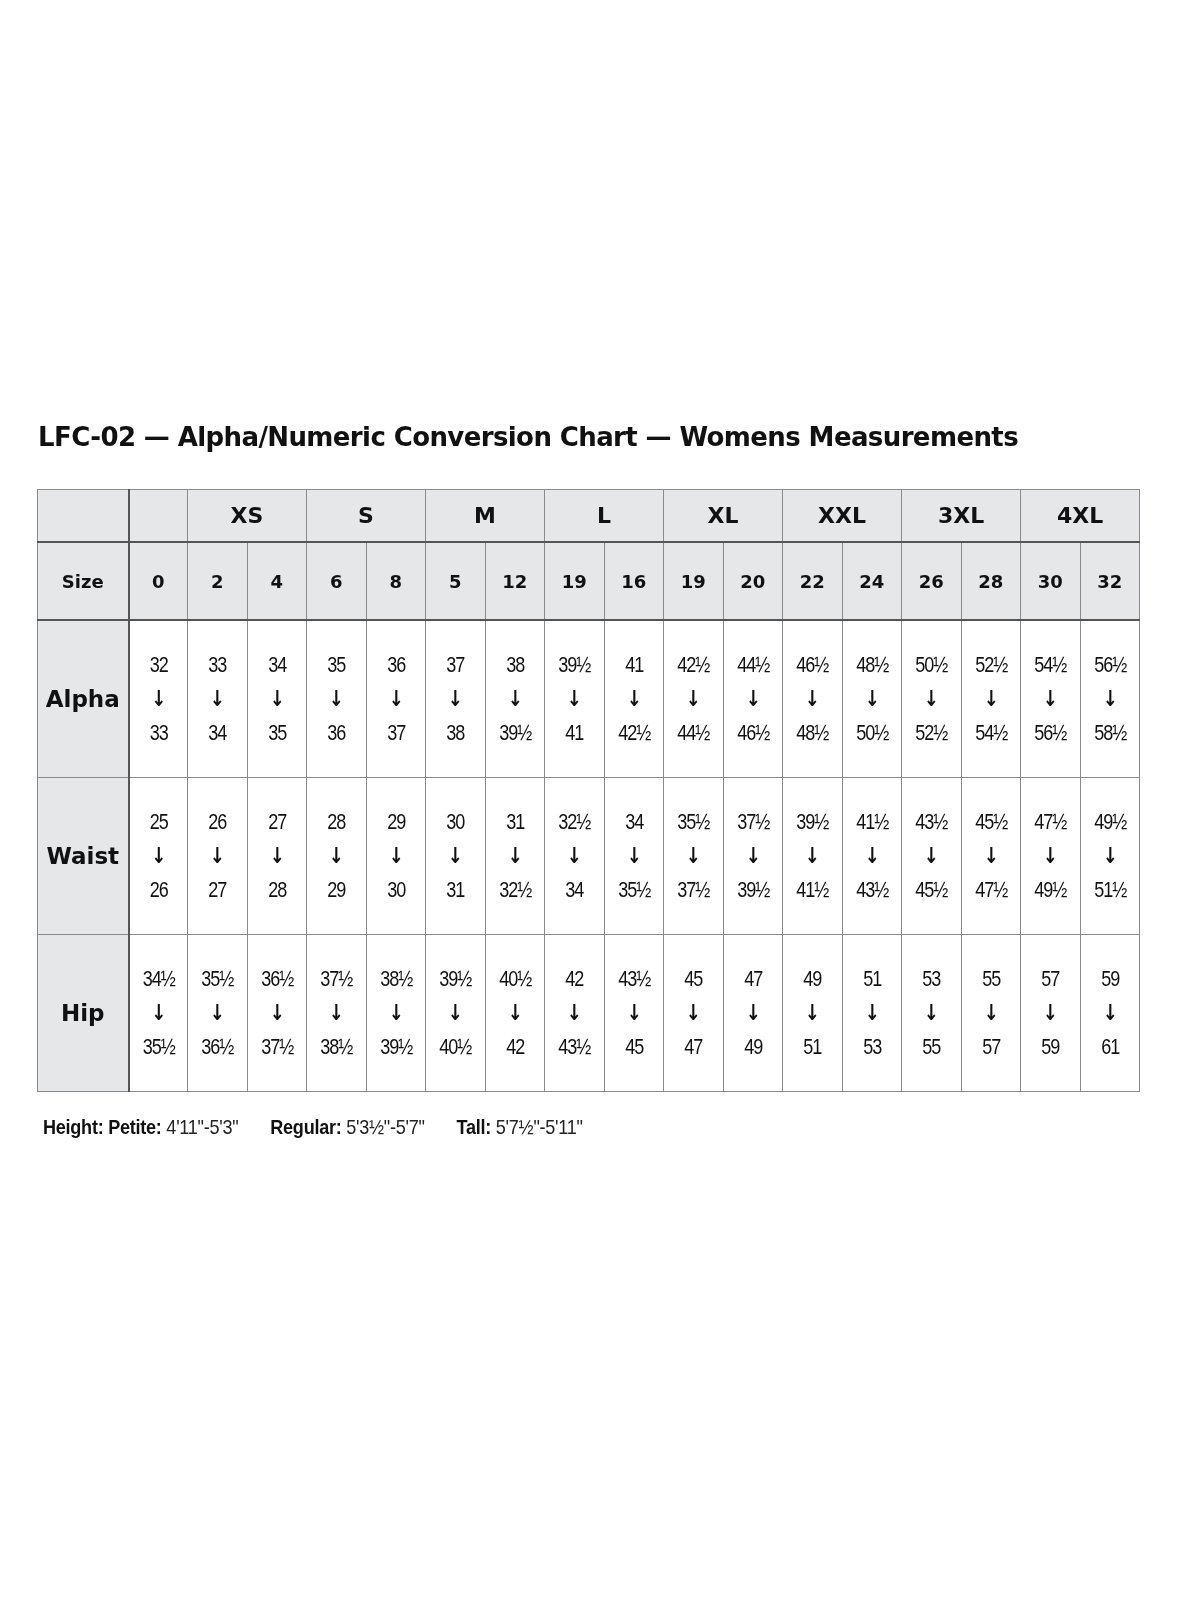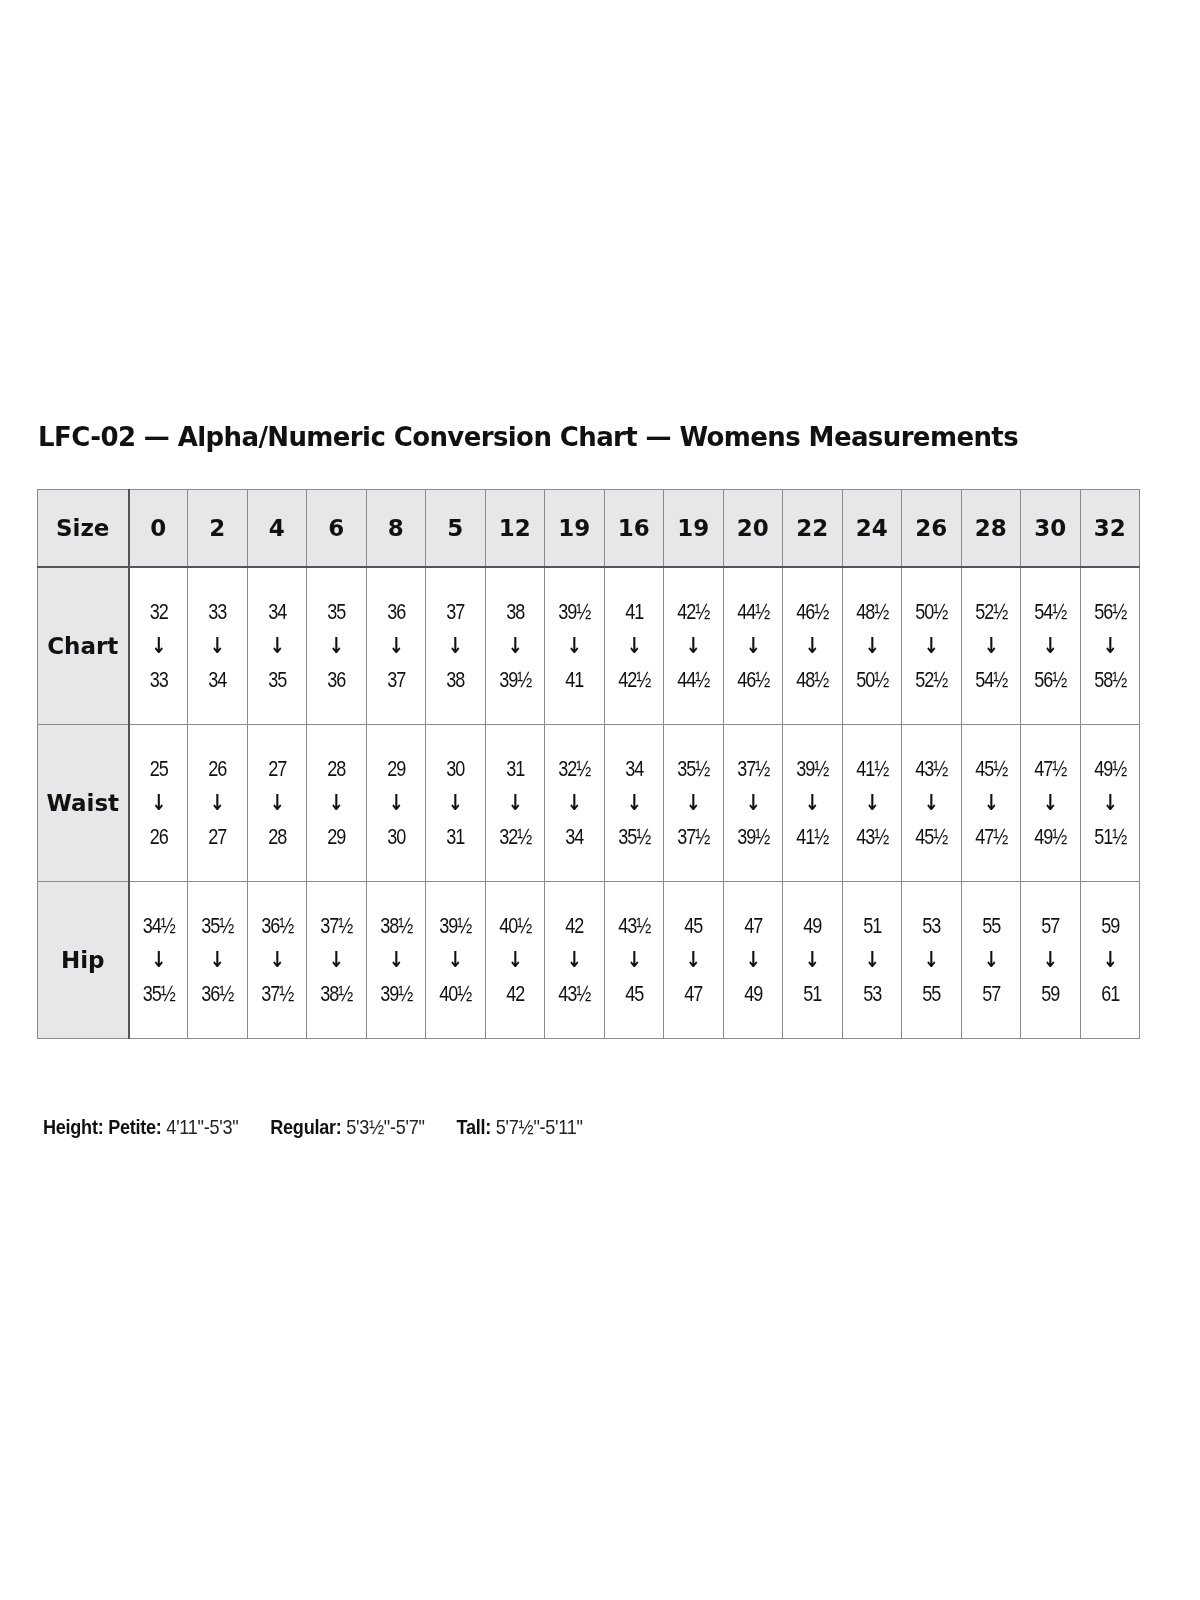--- a/index.html
+++ b/index.html
@@ -45,21 +45,21 @@
       height: 51px;
       background: #e6e7e9;
       font-weight: bold;
       font-size: 22px;
       border-bottom: 2px solid #555;
     }
     table.chart tr.size-row td {
       height: 76px;
       background: #e6e7e9;
       font-weight: bold;
-      font-size: 23px;
+      font-size: 18px;
       border-bottom: 2px solid #555;
     }
     table.chart tr.measure-row td {
       height: 156px;
       background: #ffffff;
     }
     table.chart tr.measure-row td.row-label {
       background: #e6e7e9;
       font-weight: bold;
       font-size: 23px;
@@ -130,20 +130,32 @@
       <col style="width:59.5px">
       <col style="width:59.5px">
       <col style="width:59.5px">
       <col style="width:59.5px">
       <col style="width:59.5px">
       <col style="width:59.5px">
       <col style="width:59.5px">
       <col style="width:59.5px">
   </colgroup>
   <tbody>
+    <tr class="alpha-row">
+      <td class="row-label"></td>
+      <td></td>
+      <td colspan="2">XS</td>
+      <td colspan="2">S</td>
+      <td colspan="2">M</td>
+      <td colspan="2">L</td>
+      <td colspan="2">XL</td>
+      <td colspan="2">XXL</td>
+      <td colspan="2">3XL</td>
+      <td colspan="2">4XL</td>
+    </tr>
     <tr class="size-row" id="size-row">
       <td class="row-label">Size</td>
     <td>0</td>
         <td>2</td>
         <td>4</td>
         <td>6</td>
         <td>8</td>
         <td>5</td>
         <td>12</td>
         <td>19</td>
@@ -151,21 +163,21 @@
         <td>19</td>
         <td>20</td>
         <td>22</td>
         <td>24</td>
         <td>26</td>
         <td>28</td>
         <td>30</td>
         <td>32</td>
       </tr>
     <tr class="measure-row" id="row-0">
-      <td class="row-label">Chart</td>
+      <td class="row-label">Alpha</td>
     <td>
           <div class="range">
             <span>32</span>
             <span class="arrow">↓</span>
             <span>33</span>
           </div>
         </td>
         <td>
           <div class="range">
             <span>33</span>

